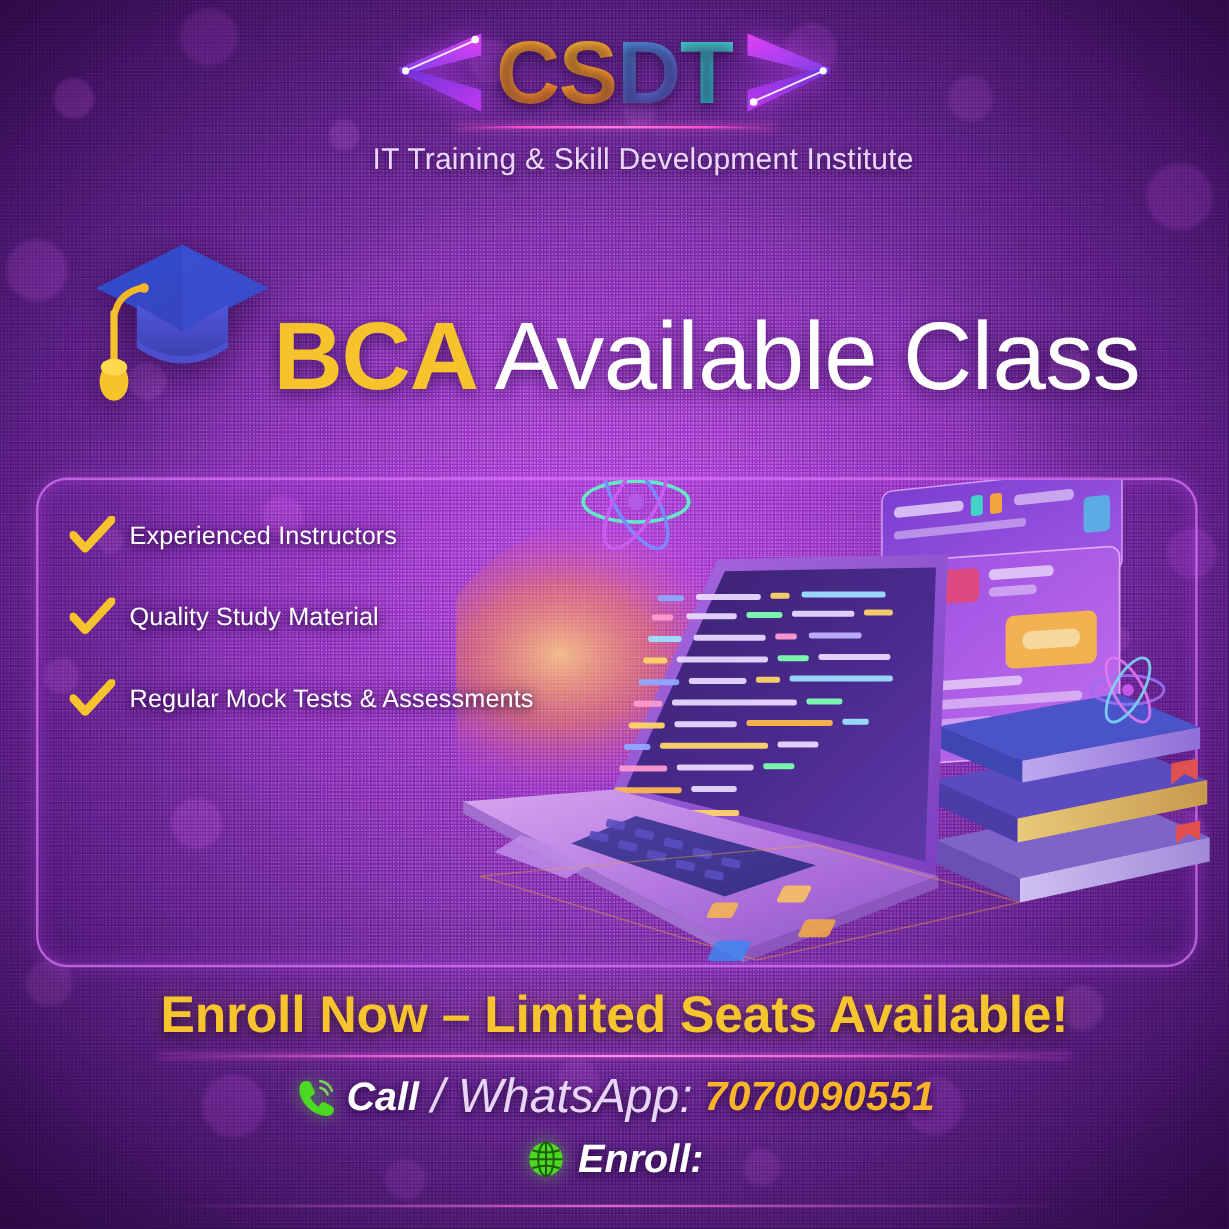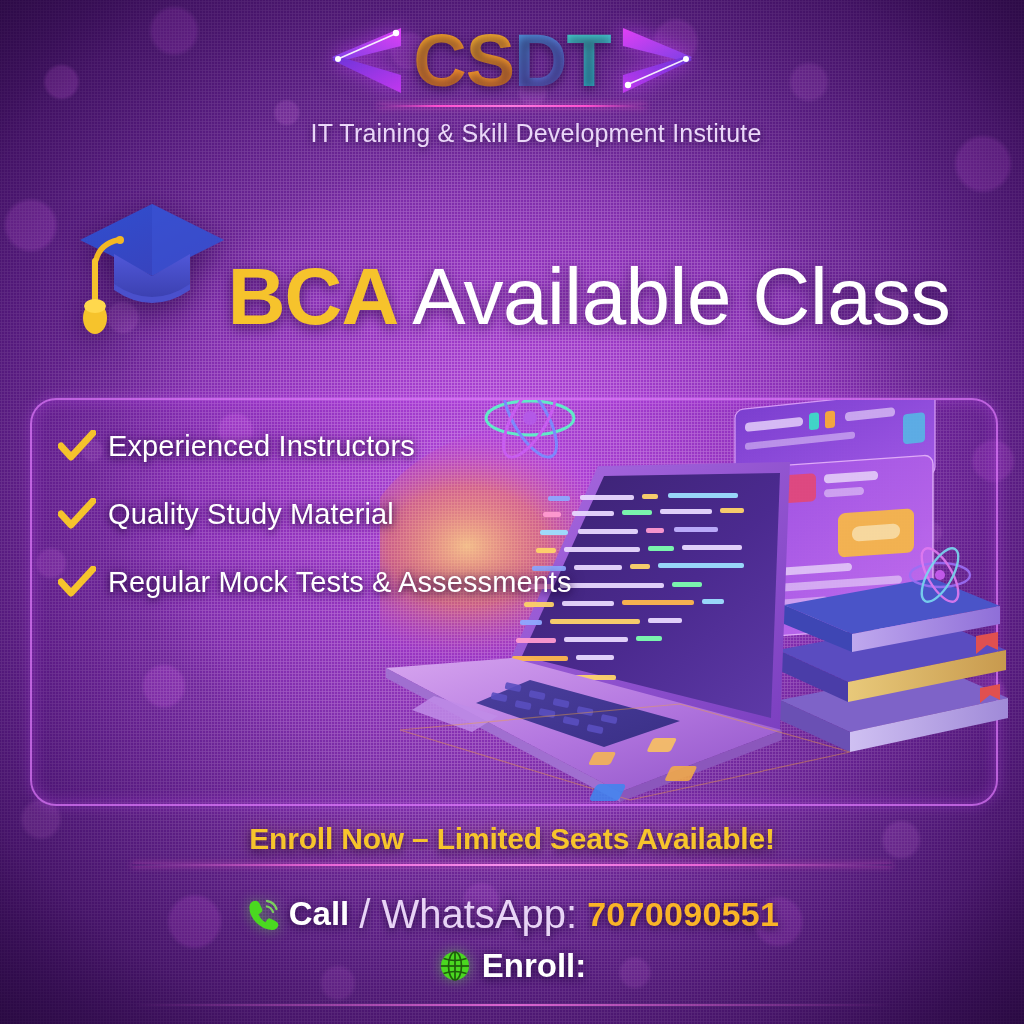--- a/index.html
+++ b/index.html
@@ -87,35 +87,35 @@
 
   
   .card{position:absolute;left:30px;top:398px;width:968px;height:408px;border-radius:26px;
     border:2px solid rgba(226,122,255,.72);
     box-shadow:0 0 16px rgba(205,80,255,.35) inset, 0 0 14px rgba(205,80,255,.28);
     background:linear-gradient(180deg, rgba(135,35,190,.10) 0%, rgba(90,20,140,.06) 100%);
     z-index:5;}
   .features{position:absolute;left:58px;top:418px;z-index:8;width:560px;}
   .feat{display:flex;align-items:center;height:57px;margin-bottom:11px;}
   .tick{flex:0 0 auto;width:38px;height:33px;margin-right:12px;}
-  .feat-txt{font-size:29px;color:#fff;white-space:nowrap;letter-spacing:.1px;
+  .feat-txt{font-size:21px;color:#fff;white-space:nowrap;letter-spacing:.1px;
     text-shadow:0 2px 7px rgba(25,0,50,.85), 0 0 14px rgba(60,0,90,.5);}
 
   
   .art{position:absolute;left:380px;top:400px;width:630px;height:420px;z-index:6;}
 
   
   .cta{position:absolute;left:0;right:0;top:822px;text-align:center;z-index:8;}
-  .cta-txt{font-size:30px;font-weight:bold;color:#f6c42c;letter-spacing:-.2px;
+  .cta-txt{font-size:43px;font-weight:bold;color:#f6c42c;letter-spacing:-.2px;
     text-shadow:0 3px 10px rgba(25,0,50,.8), 0 0 18px rgba(255,170,40,.25);}
   .cta-rule{width:760px;height:2px;margin:8px auto 0;
     background:linear-gradient(90deg,rgba(255,90,210,0) 0%,rgba(255,110,225,.85) 25%,rgba(255,150,240,.95) 50%,rgba(255,110,225,.85) 75%,rgba(255,90,210,0) 100%);
     box-shadow:0 0 6px rgba(255,90,210,.7);}
 
-  .contact{position:absolute;left:0;right:0;top:888px;z-index:8;}
+  .contact{position:absolute;left:0;right:0;top:888px;z-index:8;font-style:italic;}
   .crow{display:flex;align-items:center;justify-content:center;gap:10px;height:52px;}
   .cicon{flex:0 0 auto;width:34px;height:34px;filter:drop-shadow(0 0 7px rgba(90,230,60,.5));}
   .clabel{font-size:33px;font-weight:bold;color:#fff;
     text-shadow:0 2px 8px rgba(25,0,50,.85);}
   .csoft{font-size:40px;color:#e8d4f6;font-weight:normal;
     text-shadow:0 2px 8px rgba(25,0,50,.85);}
   .cval{font-size:34px;font-weight:bold;color:#f9b427;letter-spacing:.3px;
     text-shadow:0 2px 9px rgba(25,0,50,.85);}
   .cval.web{color:#ece0f7;font-weight:normal;font-size:33px;}
   .bot-rule{position:absolute;left:132px;right:132px;top:1004px;height:2px;z-index:8;

